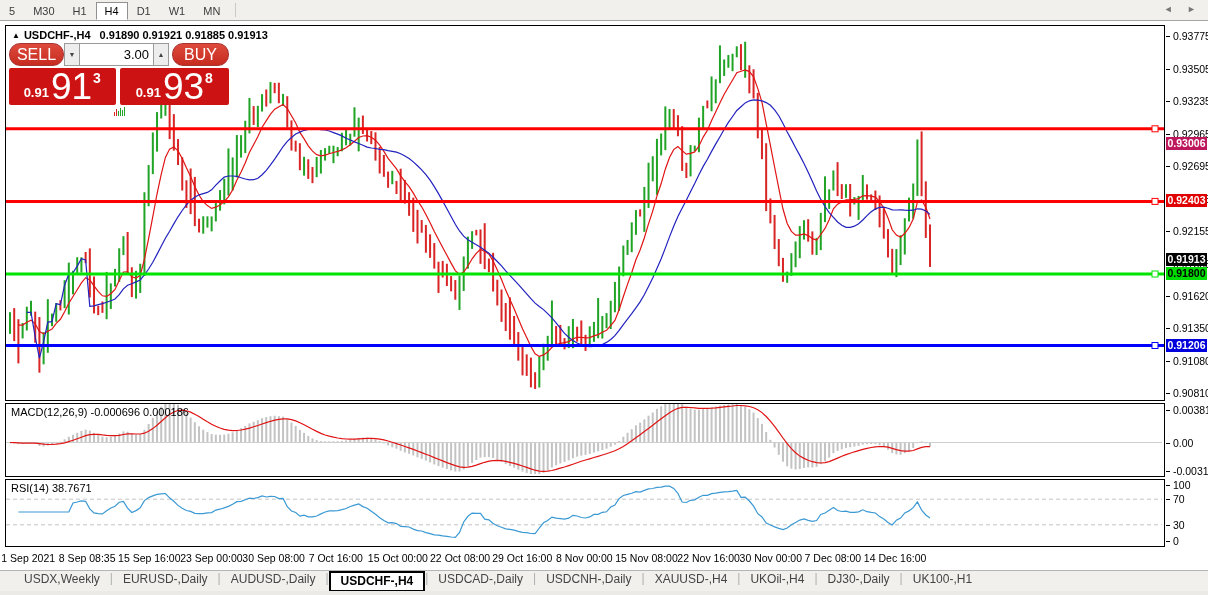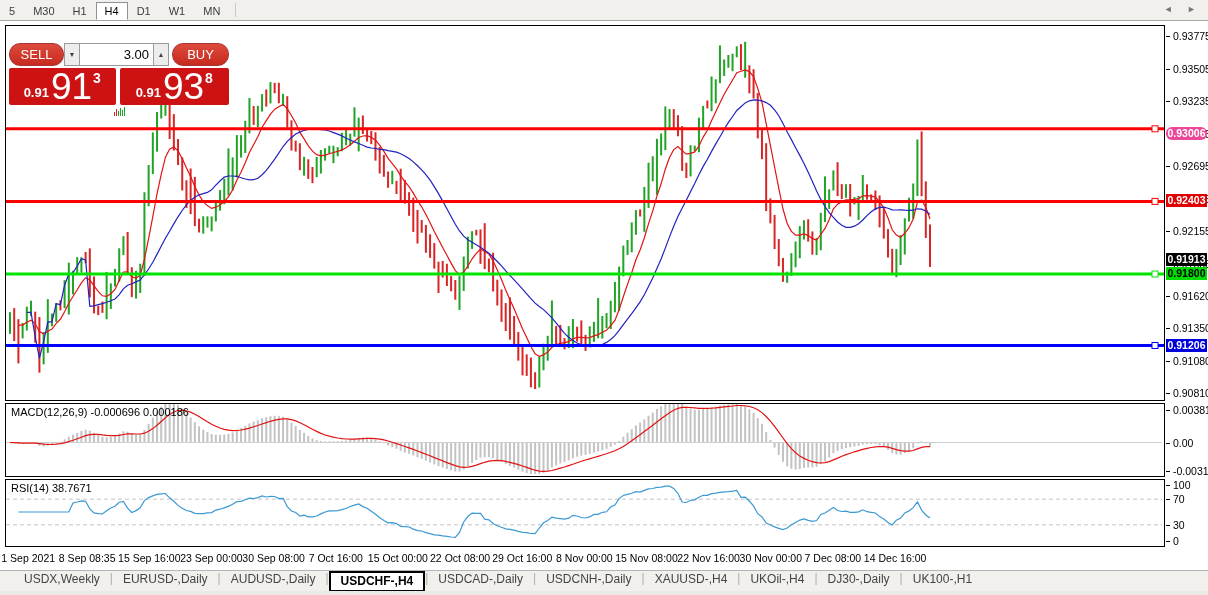--- a/index.html
+++ b/index.html
@@ -27,21 +27,21 @@
   .ylab{position:absolute;left:7px;font-size:10.5px;color:#000;white-space:nowrap;}
   .axis-box{position:absolute;left:0;width:41px;height:13px;line-height:13px;font-size:10.5px;
             font-weight:700;text-align:center;z-index:6;}
   
   #time-axis{position:absolute;left:5px;top:550px;width:1160px;height:18px;}
   .xlab{position:absolute;top:2px;font-size:10.5px;color:#000;white-space:nowrap;transform:translateX(-50%);}
   
   #trade-panel{position:absolute;left:3px;top:17px;width:220px;z-index:10;}
   #tp-row1{display:flex;height:23px;}
   .tp-btn{border:1px solid #A33;background:linear-gradient(#DD4A3C,#C62B1E);color:#fff;
-          font-size:13px;font-weight:400;font-family:"Liberation Sans",sans-serif;
+          font-size:16px;font-weight:400;font-family:"Liberation Sans",sans-serif;
           border-radius:11px;cursor:pointer;}
   #sell-btn{width:55px;} #buy-btn{width:57px;margin-left:3px;}
   #tp-spin{display:flex;flex:1;margin-left:0;}
   .spin-btn{width:16px;border:1px solid #9B9B9B;background:#EDEDED;color:#444;font-size:7px;
             padding:0;cursor:pointer;}
   #vol-input{flex:1;width:58px;border:1px solid #9B9B9B;border-left:none;border-right:none;
              text-align:right;font-size:13px;padding:0 4px;color:#000;outline:none;}
   #tp-row2{display:flex;margin-top:2px;height:37px;}
   .pbox{background:#CC1212;border-radius:2px;color:#fff;display:flex;justify-content:center;
         padding:0 4px;cursor:pointer;}
@@ -303,20 +303,24 @@
         <path d="M20.8 286.4 L25.0 286.3 L29.2 311.0 L33.4 332.2 L37.6 315.8 L41.8 296.1 L46.0 295.6 L50.2 277.7 L54.4 278.7 L58.6 259.2 L62.8 248.1 L67.0 246.8 L71.2 240.1 L75.4 232.6 L79.6 233.9 L83.8 280.4 L88.0 279.8 L92.2 278.7 L96.4 277.6 L100.6 276.3 L104.8 274.8 L109.0 273.0 L113.2 268.6 L117.4 262.8 L121.6 259.2 L125.8 257.8 L130.0 255.9 L134.2 254.0 L138.4 249.0 L142.6 243.0 L146.8 236.3 L151.0 228.4 L155.2 220.3 L159.4 212.3 L163.6 205.3 L167.8 197.9 L172.0 190.8 L176.2 184.5 L180.4 178.9 L184.6 174.4 L188.8 171.3 L193.0 168.8 L197.2 167.6 L201.4 166.4 L205.6 163.8 L209.8 159.2 L214.0 155.0 L218.2 151.1 L222.4 150.0 L226.6 150.0 L230.8 150.3 L235.1 151.7 L239.3 153.0 L243.5 153.8 L247.7 153.7 L251.9 152.2 L256.1 148.7 L260.3 144.3 L264.5 138.9 L268.7 133.1 L272.9 126.9 L277.1 120.5 L281.3 115.4 L285.5 111.5 L289.7 108.0 L293.9 106.1 L298.1 104.3 L302.3 103.3 L306.5 102.8 L310.7 102.9 L314.9 103.6 L319.1 104.0 L323.3 105.0 L327.5 106.6 L331.7 108.1 L335.9 109.9 L340.1 112.2 L344.3 114.0 L348.5 115.9 L352.7 117.5 L356.9 119.2 L361.1 121.1 L365.3 122.0 L369.5 122.5 L373.7 123.3 L377.9 123.6 L382.1 124.7 L386.3 125.3 L390.5 126.2 L394.7 127.8 L398.9 129.9 L403.1 132.5 L407.3 135.9 L411.5 139.8 L415.7 143.8 L419.9 148.7 L424.1 154.2 L428.3 160.6 L432.5 167.6 L436.7 175.1 L440.9 182.7 L445.1 190.5 L449.3 198.2 L453.5 205.0 L457.7 210.1 L461.9 213.7 L466.1 216.2 L470.3 218.8 L474.5 221.2 L478.7 224.2 L482.9 227.2 L487.1 231.3 L491.3 235.5 L495.5 239.9 L499.7 244.8 L503.9 249.4 L508.1 253.8 L512.3 258.4 L516.5 263.2 L520.7 267.9 L524.9 272.7 L529.1 277.1 L533.3 280.5 L537.5 283.6 L541.7 287.6 L545.9 291.8 L550.1 296.9 L554.3 302.1 L558.5 307.4 L562.7 311.3 L566.9 314.6 L571.1 317.0 L575.3 318.8 L579.5 320.1 L583.7 320.6 L587.9 320.5 L592.1 319.9 L596.3 318.5 L600.5 316.4 L604.7 313.5 L608.9 309.7 L613.1 304.3 L617.3 298.6 L621.5 293.2 L625.7 287.7 L629.9 281.9 L634.1 275.9 L638.3 268.8 L642.5 260.4 L646.7 251.9 L650.9 242.6 L655.1 233.0 L659.3 222.1 L663.5 210.9 L667.7 200.2 L671.9 190.5 L676.1 182.2 L680.3 174.3 L684.5 165.7 L688.7 157.6 L692.9 148.7 L697.2 140.4 L701.4 133.2 L705.6 125.4 L709.8 117.9 L714.0 110.7 L718.2 103.2 L722.4 96.4 L726.6 90.5 L730.8 84.5 L735.0 80.7 L739.2 76.9 L743.4 74.8 L747.6 73.8 L751.8 74.2 L756.0 74.9 L760.2 76.6 L764.4 79.3 L768.6 83.9 L772.8 89.7 L777.0 97.5 L781.2 106.0 L785.4 113.6 L789.6 121.7 L793.8 129.4 L798.0 137.4 L802.2 146.2 L806.4 155.5 L810.6 165.0 L814.8 173.4 L819.0 180.5 L823.2 186.7 L827.4 191.3 L831.6 196.0 L835.8 199.2 L840.0 201.3 L844.2 201.3 L848.4 200.2 L852.6 197.8 L856.8 194.0 L861.0 189.6 L865.2 185.8 L869.4 182.9 L873.6 181.4 L877.8 181.1 L882.0 182.2 L886.2 183.8 L890.4 184.0 L894.6 183.9 L898.8 184.2 L903.0 184.3 L907.2 184.2 L911.4 182.8 L915.6 183.1 L919.8 185.0 L924.0 188.4 " fill="none" stroke="#2222BE" stroke-width="1.2"></path>
         <line x1="0" x2="1158" y1="102.8" y2="102.8" stroke="#FF0000" stroke-width="3"></line>
         <rect x="1146" y="99.8" width="6" height="6" fill="#fff" stroke="#FF0000" stroke-width="1"></rect>
         <line x1="0" x2="1158" y1="175.4" y2="175.4" stroke="#FF0000" stroke-width="3"></line>
         <rect x="1146" y="172.4" width="6" height="6" fill="#fff" stroke="#FF0000" stroke-width="1"></rect>
         <line x1="0" x2="1158" y1="248.0" y2="248.0" stroke="#00E400" stroke-width="3"></line>
         <rect x="1146" y="245.0" width="6" height="6" fill="#fff" stroke="#00E400" stroke-width="1"></rect>
         <line x1="0" x2="1158" y1="319.5" y2="319.5" stroke="#0000FF" stroke-width="3"></line>
         <rect x="1146" y="316.5" width="6" height="6" fill="#fff" stroke="#0000FF" stroke-width="1"></rect>
       </svg>
+    <div id="chart-title">
+      <span class="tri">▲</span><span>USDCHF-,H4</span>
+      <span style="margin-left:6px;">0.91890 0.91921 0.91885 0.91913</span>
+    </div>
 
     <div id="trade-panel">
       <div id="tp-row1">
         <button id="sell-btn" class="tp-btn">SELL</button>
         <div id="tp-spin">
           <button class="spin-btn">▼</button>
           <input id="vol-input" value="3.00" style="">
           <button class="spin-btn">▲</button>
         </div>
         <button id="buy-btn" class="tp-btn">BUY</button>
@@ -613,21 +617,21 @@
       <div class="ytick" style="top: 446px;"></div>
       <div class="ylab" style="top: 440px;">-0.003115</div>
       <div class="ytick" style="top: 460px;"></div>
       <div class="ylab" style="top: 454px;">100</div>
       <div class="ytick" style="top: 474.2px;"></div>
       <div class="ylab" style="top: 468.2px;">70</div>
       <div class="ytick" style="top: 499.8px;"></div>
       <div class="ylab" style="top: 493.8px;">30</div>
       <div class="ytick" style="top: 516px;"></div>
       <div class="ylab" style="top: 510px;">0</div>
-      <div class="axis-box" style="top: 102px; background: #ec4899; color: rgb(255, 255, 255); border-radius: 6px;">0.93006</div>
+      <div class="axis-box" style="top: 112px; background: #be185d; color: rgb(255, 255, 255);">0.93006</div>
       <div class="axis-box" style="top: 169.4px; background: rgb(224, 0, 0); color: rgb(255, 255, 255); text-align: center;">0.92403</div>
       <div class="axis-box" style="top: 242px; background: rgb(0, 220, 0); color: rgb(0, 0, 0);">0.91800</div>
       <div class="axis-box" style="top: 313.5px; background: rgb(0, 0, 220); color: rgb(255, 255, 255);">0.91206</div>
       <div class="axis-box" style="top: 228.4px; background: rgb(0, 0, 0); color: rgb(255, 255, 255);">0.91913</div>
     </div>
   <div id="time-axis">
       <div class="xlab" style="left: 20px; transform: translateX(-44%);">1 Sep 2021</div>
       <div class="xlab" style="left: 82.2px;">8 Sep 08:35</div>
       <div class="xlab" style="left: 144.3px;">15 Sep 16:00</div>
       <div class="xlab" style="left: 206.4px;">23 Sep 00:00</div>

